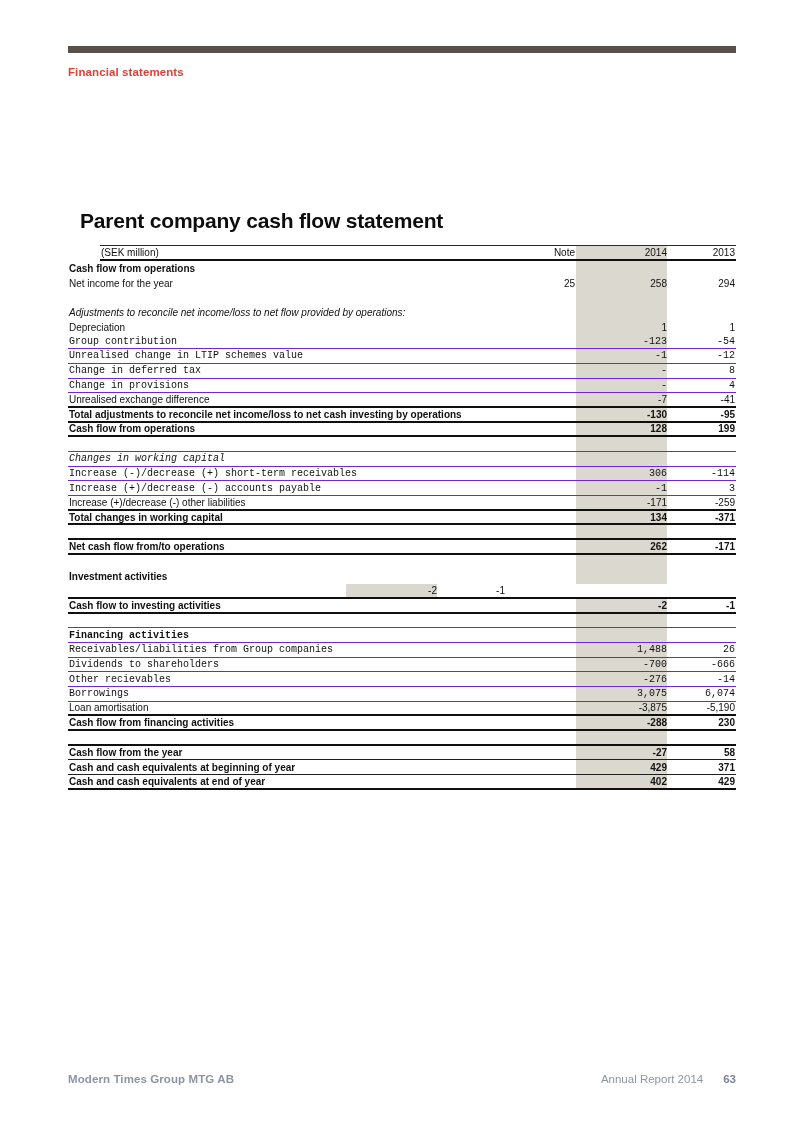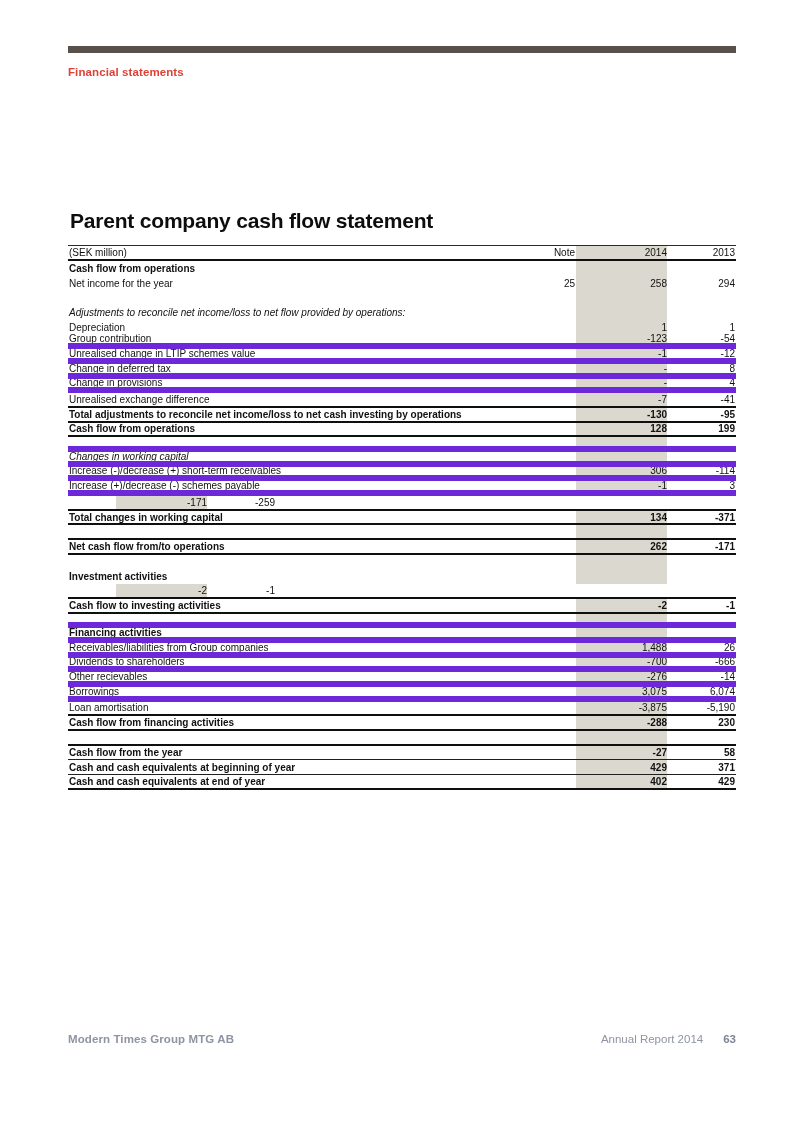--- a/index.html
+++ b/index.html
@@ -30,66 +30,67 @@
   .section-label {
     position: absolute;
     left: 68px; top: 66px;
     font-size: 11.5px;
     font-weight: bold;
     color: var(--accent-red);
     letter-spacing: 0.1px;
   }
   .page-title {
     position: absolute;
-    left: 70px; top: 209px;
+    left: 80px; top: 209px;
     font-size: 21px;
     font-weight: bold;
     letter-spacing: -0.2px;
     color: #0d0d0d;
   }
   .cashflow-table {
     position: absolute;
     left: 68px; top: 245px;
     width: 668px;
     font-size: 10px;
   }
   .thead {
     display: flex;
     height: 16px;
     box-sizing: border-box;
     border-top: 1px solid #2a2a2a;
     border-bottom: 2px solid #0f0f0f;
+    margin-left: 32px;
   }
   .trow {
     display: flex;
     height: 14.7px;
     box-sizing: border-box;
   }
   .b-none  { border-bottom: none; }
-  .b-thin  { border-bottom: 6px solid #6d28d9; }
+  .b-thin  { border-bottom: 1px solid #6d28d9; font-family: Liberation Mono, monospace; }
   .b-dark  { border-bottom: 1px solid #1f1f1f; }
-  .b-thick { border-bottom: 2px solid #0f0f0f; }
+  .b-thick { border-bottom: 2px solid #0f0f0f; justify-content: center; }
   .s-bold   { font-weight: bold; }
   .s-italic { font-style: italic; }
   .cell {
     height: 100%;
     display: flex;
     align-items: center;
     box-sizing: border-box;
     white-space: nowrap;
     overflow: hidden;
   }
   .c-label { flex: 1; justify-content: flex-start; padding-left: 1px; }
   .c-note  { width: 48px; justify-content: flex-end; padding-right: 1px; }
   .c-2014  { width: 91px; justify-content: flex-end; background: var(--column-shade); }
   .c-2013  { width: 69px; justify-content: flex-end; padding-right: 1px; }
   .thead .cell { background-clip: padding-box; }
   .footer {
     position: absolute;
-    left: 68px; top: 1033px;
+    left: 68px; top: 1073px;
     width: 668px;
     display: flex;
     justify-content: space-between;
     align-items: baseline;
     font-size: 11.5px;
     color: var(--footer-text);
   }
   .footer-left { font-weight: bold; letter-spacing: 0.1px; }
   .footer-right { display: flex; align-items: baseline; gap: 20px; }
   .footer-page { font-weight: bold; color: #7e8493; }
@@ -197,26 +198,27 @@
           <div class="cell c-2014"></div>
           <div class="cell c-2013"></div>
         </div>
         <div class="trow b-thin s-normal">
           <div class="cell c-label">Increase (-)/decrease (+) short-term receivables</div>
           <div class="cell c-note"></div>
           <div class="cell c-2014">306</div>
           <div class="cell c-2013">-114</div>
         </div>
         <div class="trow b-thin s-normal">
-          <div class="cell c-label">Increase (+)/decrease (-) schemes payable</div>
+          <div class="cell c-label">Increase (+)/decrease (-) accounts payable</div>
           <div class="cell c-note"></div>
           <div class="cell c-2014">-1</div>
           <div class="cell c-2013">3</div>
         </div>
         <div class="trow b-thick s-normal">
+          <div class="cell c-label">Increase (+)/decrease (-) other liabilities</div>
           <div class="cell c-note"></div>
           <div class="cell c-2014">-171</div>
           <div class="cell c-2013">-259</div>
         </div>
         <div class="trow b-thick s-bold">
           <div class="cell c-label">Total changes in working capital</div>
           <div class="cell c-note"></div>
           <div class="cell c-2014">134</div>
           <div class="cell c-2013">-371</div>
         </div>

